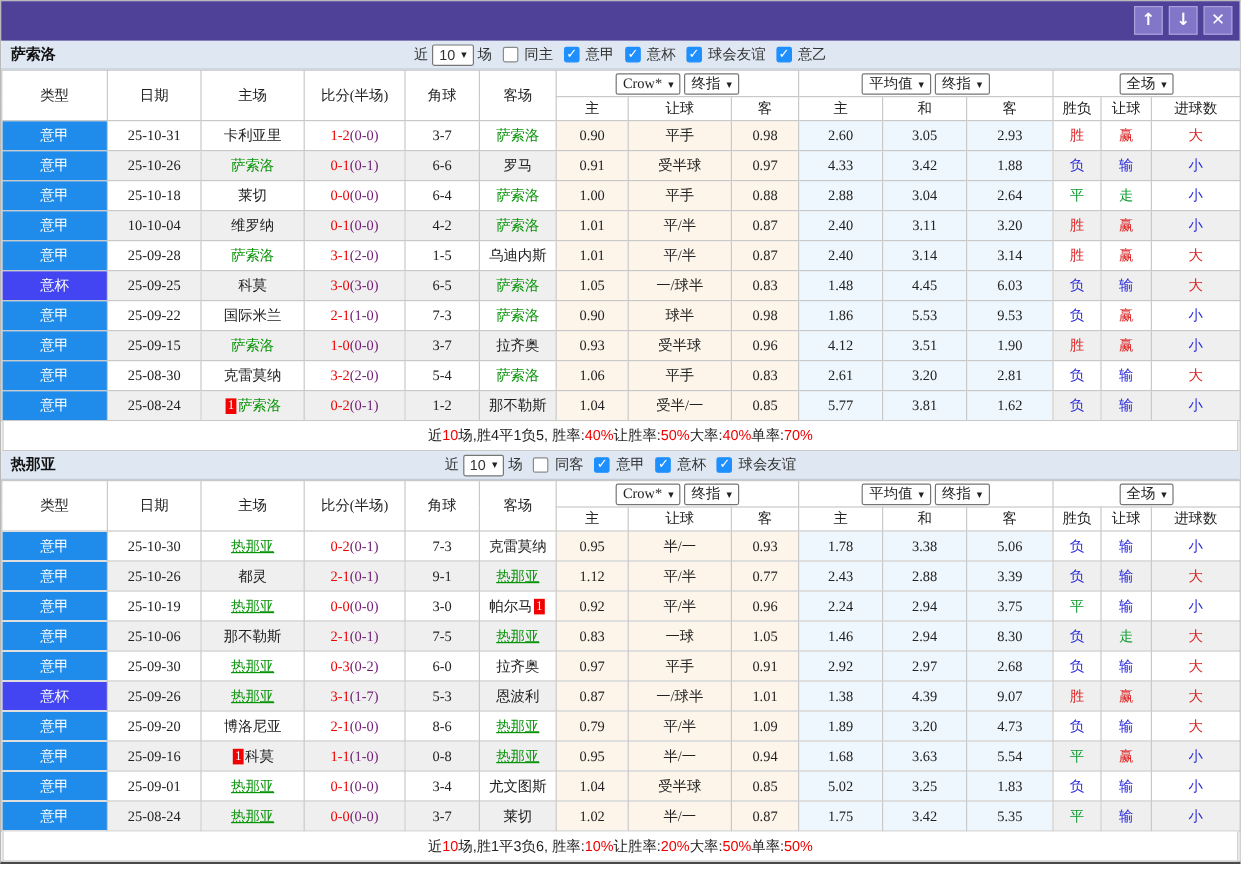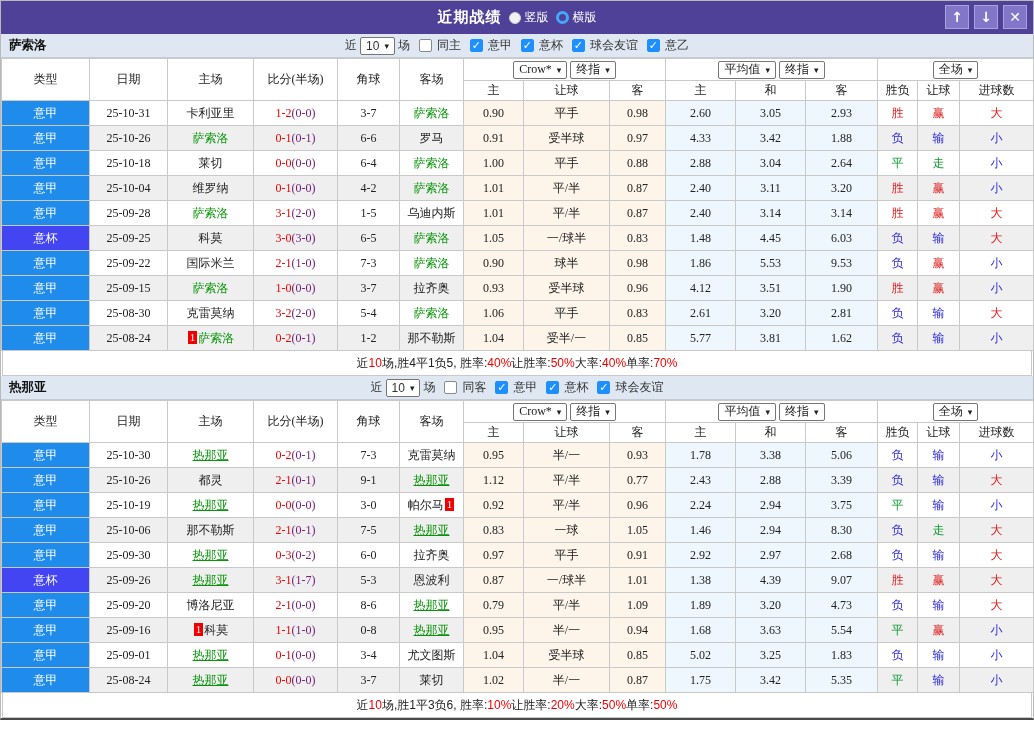--- a/index.html
+++ b/index.html
@@ -55,31 +55,20 @@
   .summary { height:25px; border:1px solid #c9c9c9; border-top:none; margin:0 1px; display:flex; align-items:center; justify-content:center; font-size:12px; background:#fff; }
   .summary .r { color:#f00000; }
   .summary .k { color:#222; }
 </style>
 </head>
 <body>
 
 <div class="window">
 
   <div class="titlebar">
-    <div class="titlebar-center">
-      <span class="title">近期战绩</span>
-      <span class="radio-wrap">
-        <span class="radio sel"></span>
-        <span>竖版</span>
-      </span>
-      <span class="radio-wrap">
-        <span class="radio unsel"></span>
-        <span>横版</span>
-      </span>
-    </div>
     <div class="titlebar-buttons">
       <button class="tbtn"><span>↑</span></button>
       <button class="tbtn"><span>↓</span></button>
       <button class="tbtn"><span>✕</span></button>
     </div>
   </div>
 
   <div class="band">
     <span class="team-name">萨索洛</span>
     <span class="filters">
@@ -222,21 +211,21 @@
           <td class="crow">0.88</td>
           <td class="avg">2.88</td>
           <td class="avg">3.04</td>
           <td class="avg">2.64</td>
           <td class="c-g">平</td>
           <td class="c-g">走</td>
           <td class="c-b">小</td>
         </tr>
         <tr class="even">
           <td class="type league">意甲</td>
-          <td>25-10-04</td>
+          <td>10-10-04</td>
           <td><span class="team">维罗纳</span></td>
           <td><span class="ft">0-1</span><span class="ht">(0-0)</span></td>
           <td>4-2</td>
           <td><span class="team hl">萨索洛</span></td>
           <td class="crow">1.01</td>
           <td class="crow">平/半</td>
           <td class="crow">0.87</td>
           <td class="avg">2.40</td>
           <td class="avg">3.11</td>
           <td class="avg">3.20</td>

